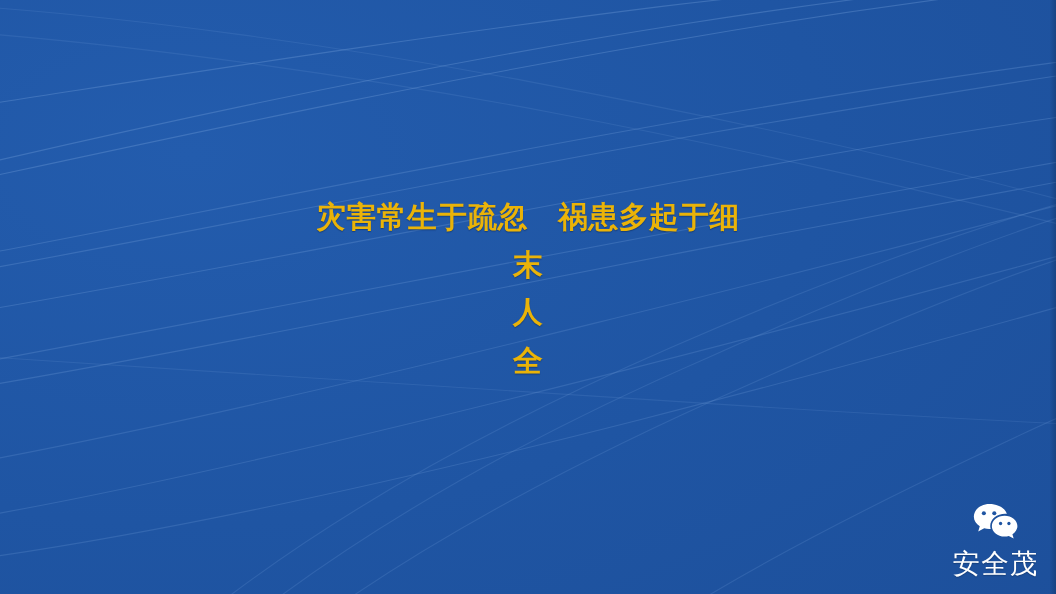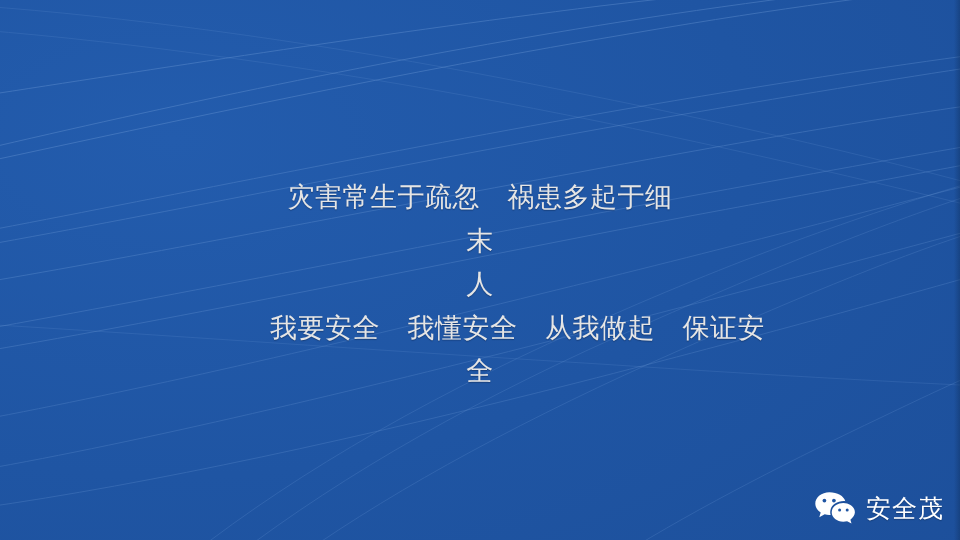--- a/index.html
+++ b/index.html
@@ -44,36 +44,38 @@
   
   #slogan-block {
     position: absolute;
     left: 50%;
     top: 176px;
     transform: translateX(-50%);
     width: 420px;
     text-align: center;
   }
   .slogan-line {
-    color: #e5e5e5;
+    color: #eab308;
     font-size: 27px;
     line-height: 43.5px;
     letter-spacing: 0.5px;
     white-space: pre;
     text-shadow: 0 1px 1px rgba(10,34,70,0.45);
+    font-weight: bold;
   }
 
   
   #watermark {
     position: absolute;
     right: 16px;
     bottom: 14px;
     display: flex;
     align-items: center;
     gap: 9px;
+    flex-direction: column;
   }
   #wechat-icon {
     display: block;
     width: 44px;
     height: 36px;
   }
   #watermark-label {
     color: #ffffff;
     font-size: 25px;
     line-height: 1;
@@ -121,21 +123,20 @@
       <path d="M-20,324 C150,334 370,350 600,364 C780,376 900,382 980,386"></path>
     </g>
   </svg>
 
   <div id="slide-edge-right"></div>
 
   <div id="slogan-block">
     <div class="slogan-line">灾害常生于疏忽　祸患多起于细</div>
     <div class="slogan-line">末</div>
     <div class="slogan-line">人</div>
-    <div class="slogan-line">我要安全　我懂安全　从我做起　保证安</div>
     <div class="slogan-line">全</div>
   </div>
 
   <div id="watermark">
     <svg id="wechat-icon" viewBox="0 0 44 36" aria-hidden="true">
       <path fill="#ffffff" d="M16.4,2.2C8.6,2.2,2.3,7.3,2.3,13.6c0,3.6,2.1,6.8,5.4,8.9L6.3,27.2l5.4-2.9
                c1.5,0.4,3.1,0.6,4.7,0.6c0.4,0,0.8,0,1.2,0c-0.3-0.9-0.4-1.9-0.4-2.8c0-6.1,6.1-11,13.6-11
                c0.5,0,1,0,1.5,0.1C30.9,6,24.4,2.2,16.4,2.2z"></path>
       <circle fill="#1f55a3" cx="11.4" cy="10.6" r="1.85"></circle>
       <circle fill="#1f55a3" cx="20.9" cy="10.6" r="1.85"></circle>

